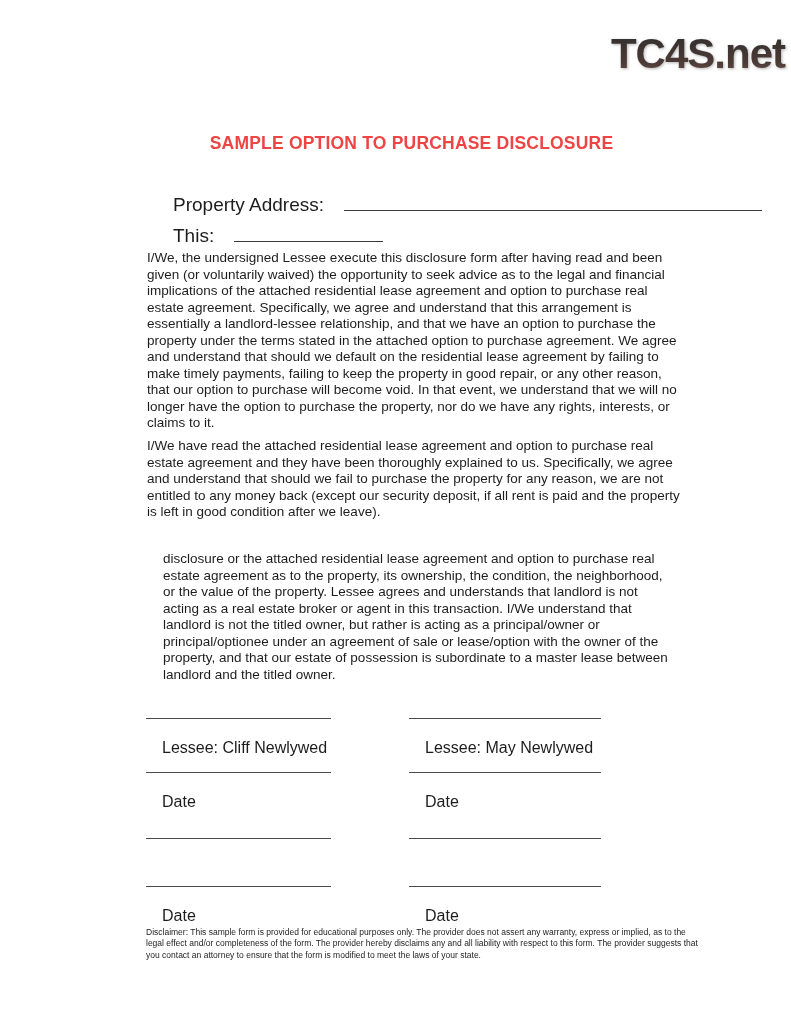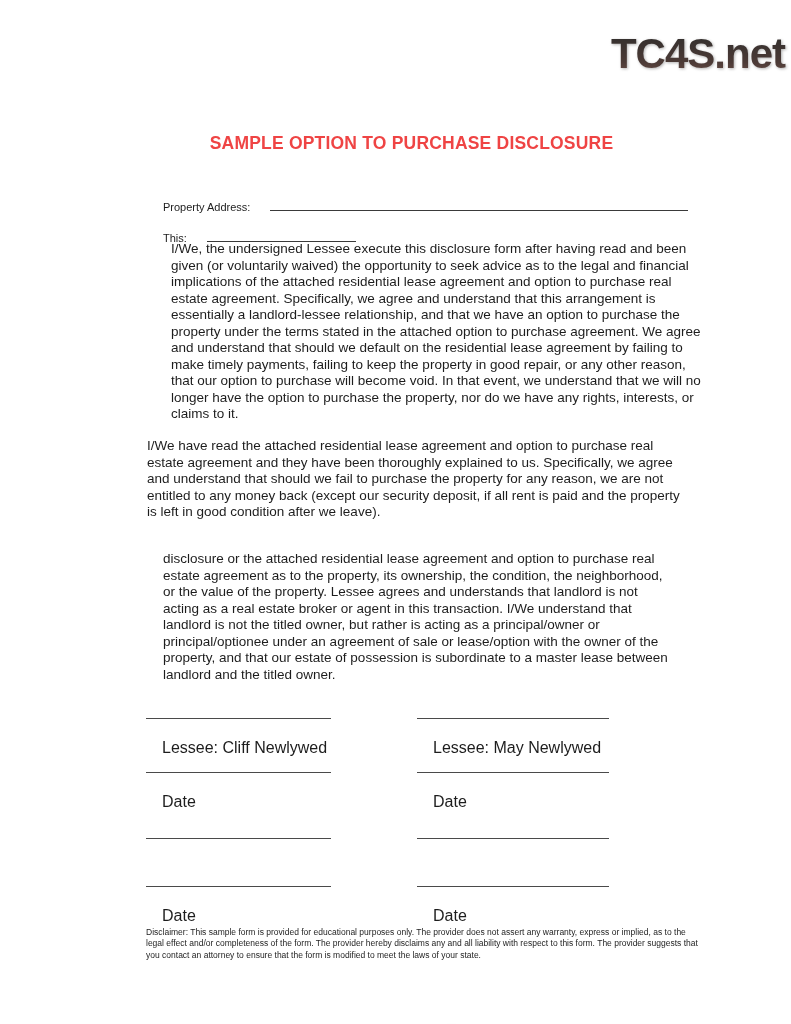--- a/index.html
+++ b/index.html
@@ -40,48 +40,48 @@
     text-shadow:0 0 6px rgba(160,160,160,.9), 0 0 2px rgba(255,255,255,.9);
     margin-top:17px;
   }
 
   
   .title {
     position:absolute; top:101px; left:0; width:100%;
     text-align:center; font-size:17.5px; font-weight:bold;
     letter-spacing:.2px; color:#ef4444;
   }
-  .field { position:absolute; left:115px; font-size:11px; white-space:nowrap; }
+  .field { position:absolute; left:125px; font-size:19px; white-space:nowrap; }
   .field-address { top:146px; }
   .field-date { top:177px; }
   .blank-line {
     display:inline-block; border-bottom:1.6px solid #3a3a3a;
     height:13px; margin-left:4px; vertical-align:baseline;
   }
   .line-address { width:418px; }
   .line-date { width:149px; }
 
   .para {
     position:absolute; left:115px; width:570px;
     font-size:13.5px; line-height:16.5px; text-align:left;
   }
-  .p1 { top:209px;margin-left:24px; }
+  .p1 { top:218px; }
   .p2 { top:406px; }
   .p3 { top:503px; }
   .p3-line1 { display:flex; justify-content:space-between; width:570px; }
 
   
   .sigrow { position:absolute; left:114px; width:570px; }
   .row-sig1  { top:654px; }
   .row-date1 { top:708px; }
   .row-sig2  { top:774px; }
   .row-date2 { top:822px; }
   .sigcell { position:absolute; top:0; }
   .sigcell.left  { left:0;     width:217px; }
-  .sigcell.right { left:263px; width:224px;margin-left:8px; }
+  .sigcell.right { left:263px; width:224px; }
   .sigline { border-bottom:1.6px solid #4a4a4a; height:7px; }
   .siglabel { font-size:16px; margin-top:4px; white-space:nowrap; }
 
   .disclaimer {
     position:absolute; left:114px; top:895px; width:584px;
     font-size:8.5px; line-height:11.4px; color:#242424;
   }
 </style>
 </head>
 <body>

